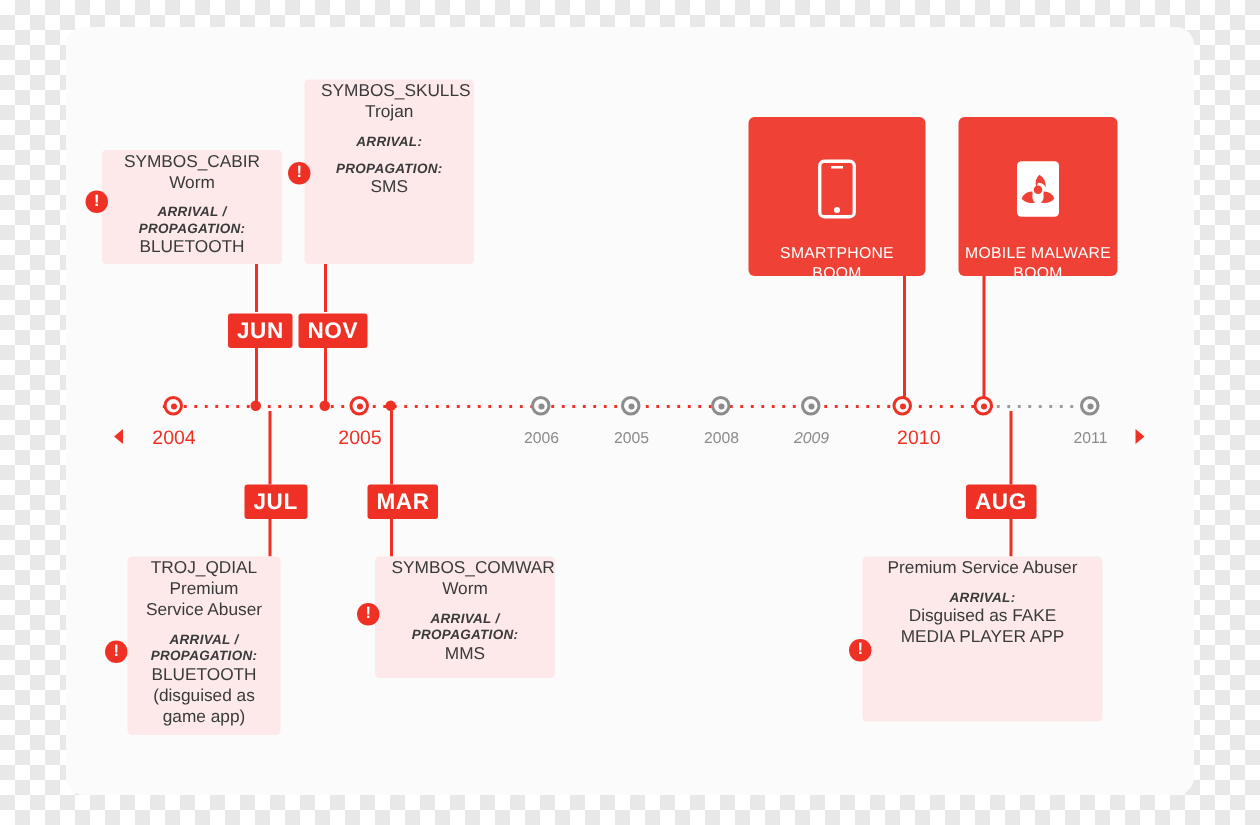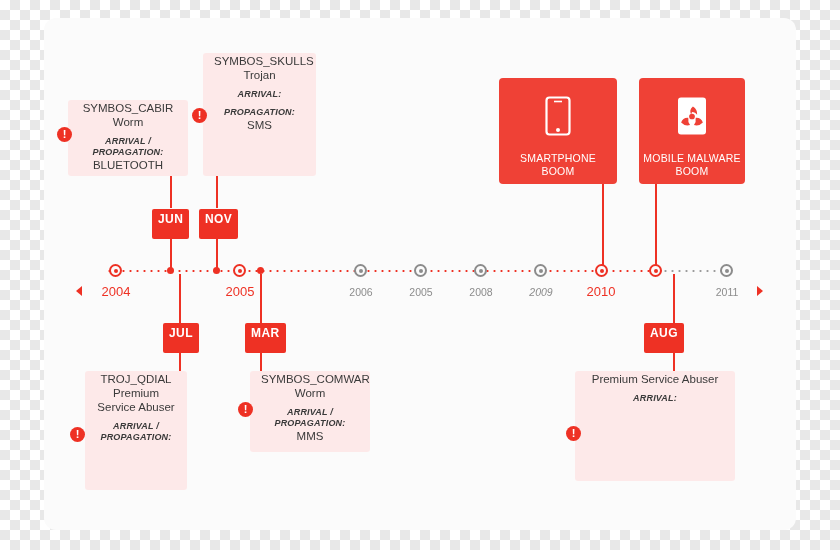--- a/index.html
+++ b/index.html
@@ -77,38 +77,38 @@
   }
 
   
   .boom {
     position: absolute;
     background: #ef4136;
     border-radius: 4px;
     color: #ffffff;
     text-align: center;
     box-sizing: border-box;
-    padding-top: 18px;
+    padding-top: 28px;
   }
   .boom .bt {
     font-size: 10.5px;
     line-height: 1.25;
     margin-top: 12px;
     letter-spacing: .2px;
   }
 
   
   .chip {
     position: absolute;
     background: #ee3124;
     color: #ffffff;
-    font-size: 12px;
+    font-size: 15px;
     font-weight: bold;
     border-radius: 2px;
-    padding: 3px 6px 13px 6px;
+    padding: 3px 6px 3px 6px;
     letter-spacing: .4px;
   }
   .dotline {
     position: absolute;
     height: 2px;
   }
   .node {
     position: absolute;
     border-radius: 50%;
     box-sizing: border-box;
@@ -234,46 +234,48 @@
 <div class="node" style="left:257px; top:267px; width:7px; height:7px; background:#ee3124;"></div>
 <div class="node" style="left:649px; top:264px; width:13px; height:13px; border:2.5px solid #ee3124; background:#fbfbfb;"></div>
 <div class="node" style="left:653.5px; top:268.5px; width:4px; height:4px; background:#ee3124;"></div>
 
 <div class="yearlabel" style="left:90px; top:284px; width:52px; color:#ee3124; font-size:13px;">2004</div>
 <div class="yearlabel" style="left:214px; top:284px; width:52px; color:#ee3124; font-size:13px;">2005</div>
 <div class="yearlabel" style="left:335px; top:286px; width:52px; color:#8c8c8c; font-size:10.5px;">2006</div>
 <div class="yearlabel" style="left:395px; top:286px; width:52px; color:#8c8c8c; font-size:10.5px;">2005</div>
 <div class="yearlabel" style="left:455px; top:286px; width:52px; color:#8c8c8c; font-size:10.5px;">2008</div>
 <div class="yearlabel" style="left:515px; top:286px; width:52px; color:#8c8c8c; font-size:10.5px;font-style:italic;">2009</div>
-<div class="yearlabel" style="left:575px; top:284px; width:52px; color:#ee3124; font-size:13px;">2010</div>
+<div class="yearlabel" style="left:575px; top:284px; width:52px; color:#ee3124; font-size:13px;text-align:right;">2010</div>
 <div class="yearlabel" style="left:701px; top:286px; width:52px; color:#8c8c8c; font-size:10.5px;">2011</div>
 
 <div class="chip" style="left:163px; top:323px;">JUL</div>
 <div class="chip" style="left:245px; top:323px;">MAR</div>
 <div class="chip" style="left:644px; top:323px;">AUG</div>
 
 <div class="connector" style="left:179px; top:274px; height:49px;"></div>
 <div class="connector" style="left:260px; top:274px; height:49px;"></div>
 <div class="connector" style="left:673px; top:274px; height:49px;"></div>
 <div class="connector" style="left:179px; top:346px; height:25px;"></div>
 <div class="connector" style="left:260px; top:346px; height:25px;"></div>
 <div class="connector" style="left:673px; top:346px; height:25px;"></div>
 
 <div class="card" style="left:85px; top:371px; width:102px; height:119px;">
   <div class="title">TROJ_QDIAL</div>
   <div class="sub">Premium Service Abuser</div>
   <div class="arr">ARRIVAL / PROPAGATION:</div>
+  <div class="val">BLUETOOTH (disguised as game app)</div>
 </div>
 <div class="bang" style="left:70px; top:427px;">!</div>
 
 <div class="card" style="left:250px; top:371px; width:120px; height:81px;">
   <div class="title">SYMBOS_COMWAR</div>
   <div class="sub">Worm</div>
   <div class="arr">ARRIVAL / PROPAGATION:</div>
   <div class="val">MMS</div>
 </div>
 <div class="bang" style="left:238px; top:402px;">!</div>
 
 <div class="card" style="left:575px; top:371px; width:160px; height:110px;">
   <div class="sub">Premium Service Abuser</div>
   <div class="arr">ARRIVAL:</div>
+  <div class="val">Disguised as FAKE MEDIA PLAYER APP</div>
 </div>
 <div class="bang" style="left:566px; top:426px;">!</div>
 
 </body></html>

